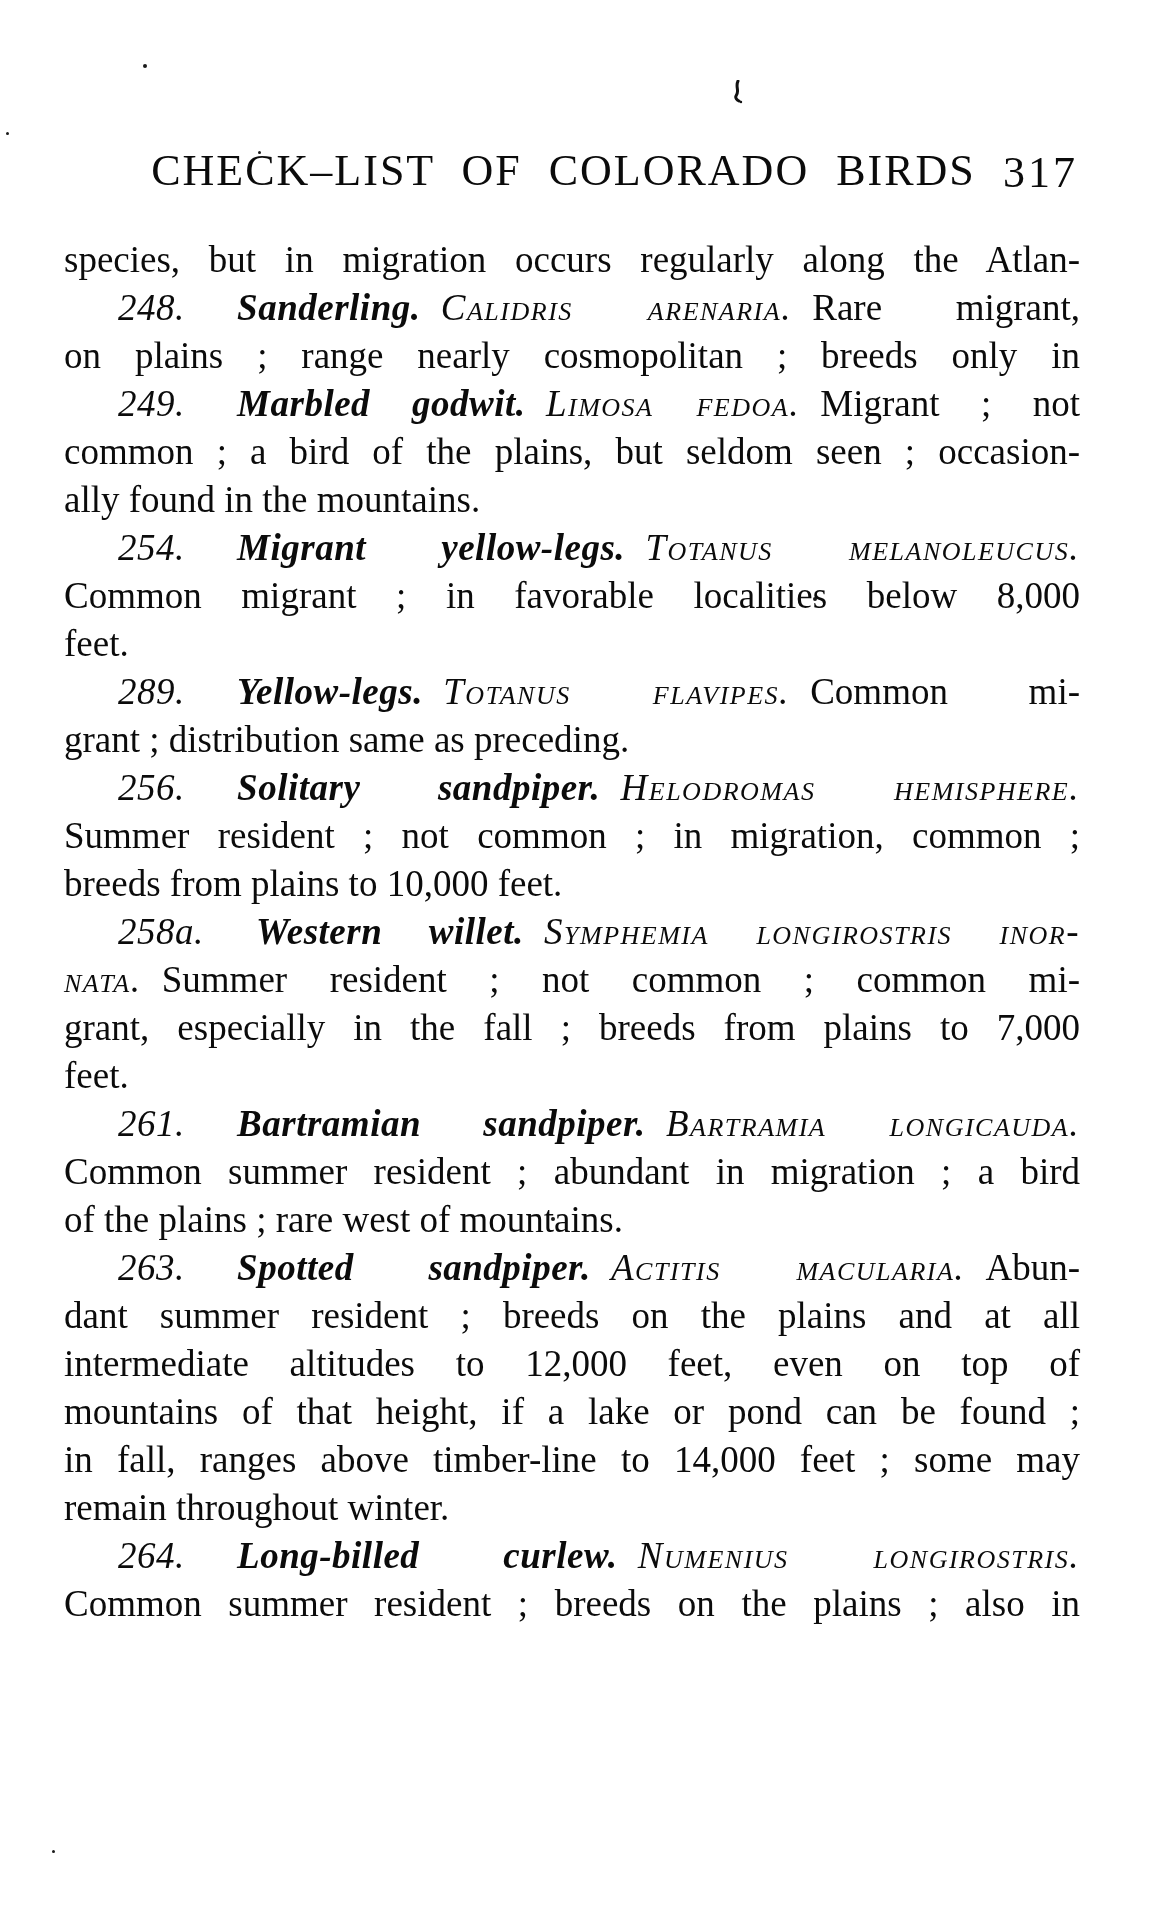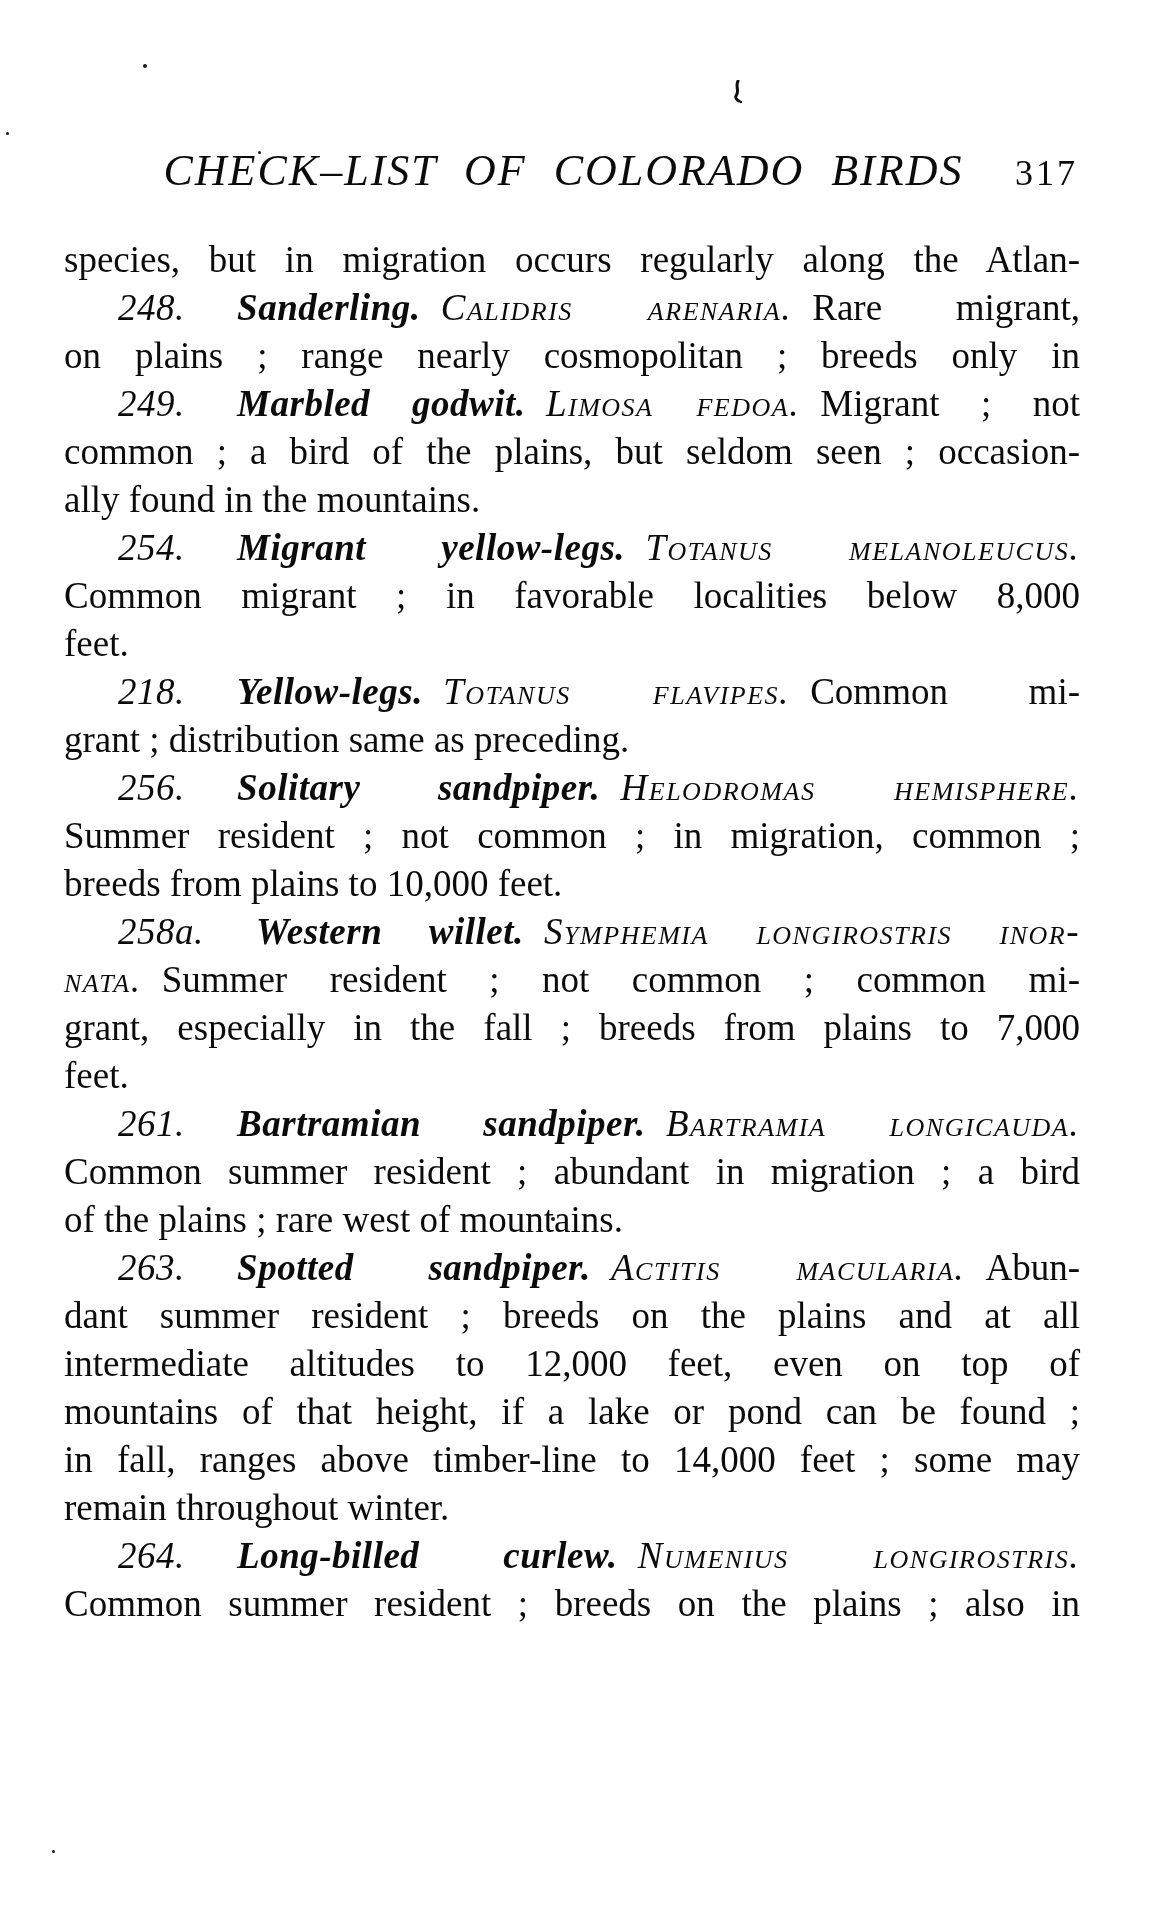--- a/index.html
+++ b/index.html
@@ -23,27 +23,26 @@
   }
   .running-head {
     position: absolute;
     left: 0; right: 17px;
     text-align: center;
     font-size: 44px;
     line-height: 70px;
     letter-spacing: 2px;
     word-spacing: 14px;
     white-space: nowrap;
-    font-style: italic;
   }
   .page-number {
     position: absolute;
     right: 2px;
     top: 0;
-    font-size: 36px;
+    font-size: 44px;
     line-height: 74px;
     letter-spacing: 3px;
   }
 
   .content {
     position: absolute;
     left: 64px;
     top: 236px;
     width: 1016px;
   }
@@ -99,21 +98,21 @@
   <div class="content" id="textbody">
       <div class="ln fill"><span class="r">species, but in migration occurs regularly along the Atlan-</span></div>
       <div class="ln ind fill"><span class="num">248.</span><span class="b">Sanderling.</span><span class="sc">Calidris arenaria.</span><span class="r">Rare migrant,</span></div>
       <div class="ln fill"><span class="r">on plains ; range nearly cosmopolitan ; breeds only in</span></div>
       <div class="ln ind fill"><span class="num">249.</span><span class="b">Marbled godwit.</span><span class="sc">Limosa fedoa.</span><span class="r">Migrant ; not</span></div>
       <div class="ln fill"><span class="r">common ; a bird of the plains, but seldom seen ; occasion-</span></div>
       <div class="ln"><span class="r">ally found in the mountains.</span></div>
       <div class="ln ind fill"><span class="num">254.</span><span class="b">Migrant yellow-legs.</span><span class="sc">Totanus melanoleucus.</span></div>
       <div class="ln fill"><span class="r">Common migrant ; in favorable localities below 8,000</span></div>
       <div class="ln"><span class="r">feet.</span></div>
-      <div class="ln ind fill"><span class="num">218.</span><span class="b">Yellow-legs.</span><span class="sc">Totanus flavipes.</span><span class="r">Common mi-</span></div>
+      <div class="ln ind fill"><span class="num">289.</span><span class="b">Yellow-legs.</span><span class="sc">Totanus flavipes.</span><span class="r">Common mi-</span></div>
       <div class="ln"><span class="r">grant ; distribution same as preceding.</span></div>
       <div class="ln ind fill"><span class="num">256.</span><span class="b">Solitary sandpiper.</span><span class="sc">Helodromas hemisphere.</span></div>
       <div class="ln fill"><span class="r">Summer resident ; not common ; in migration, common ;</span></div>
       <div class="ln"><span class="r">breeds from plains to 10,000 feet.</span></div>
       <div class="ln ind fill"><span class="num">258a.</span><span class="b">Western willet.</span><span class="sc">Symphemia longirostris inor-</span></div>
       <div class="ln fill"><span class="sc">nata.</span><span class="r">Summer resident ; not common ; common mi-</span></div>
       <div class="ln fill"><span class="r">grant, especially in the fall ; breeds from plains to 7,000</span></div>
       <div class="ln"><span class="r">feet.</span></div>
       <div class="ln ind fill"><span class="num">261.</span><span class="b">Bartramian sandpiper.</span><span class="sc">Bartramia longicauda.</span></div>
       <div class="ln fill"><span class="r">Common summer resident ; abundant in migration ; a bird</span></div>

